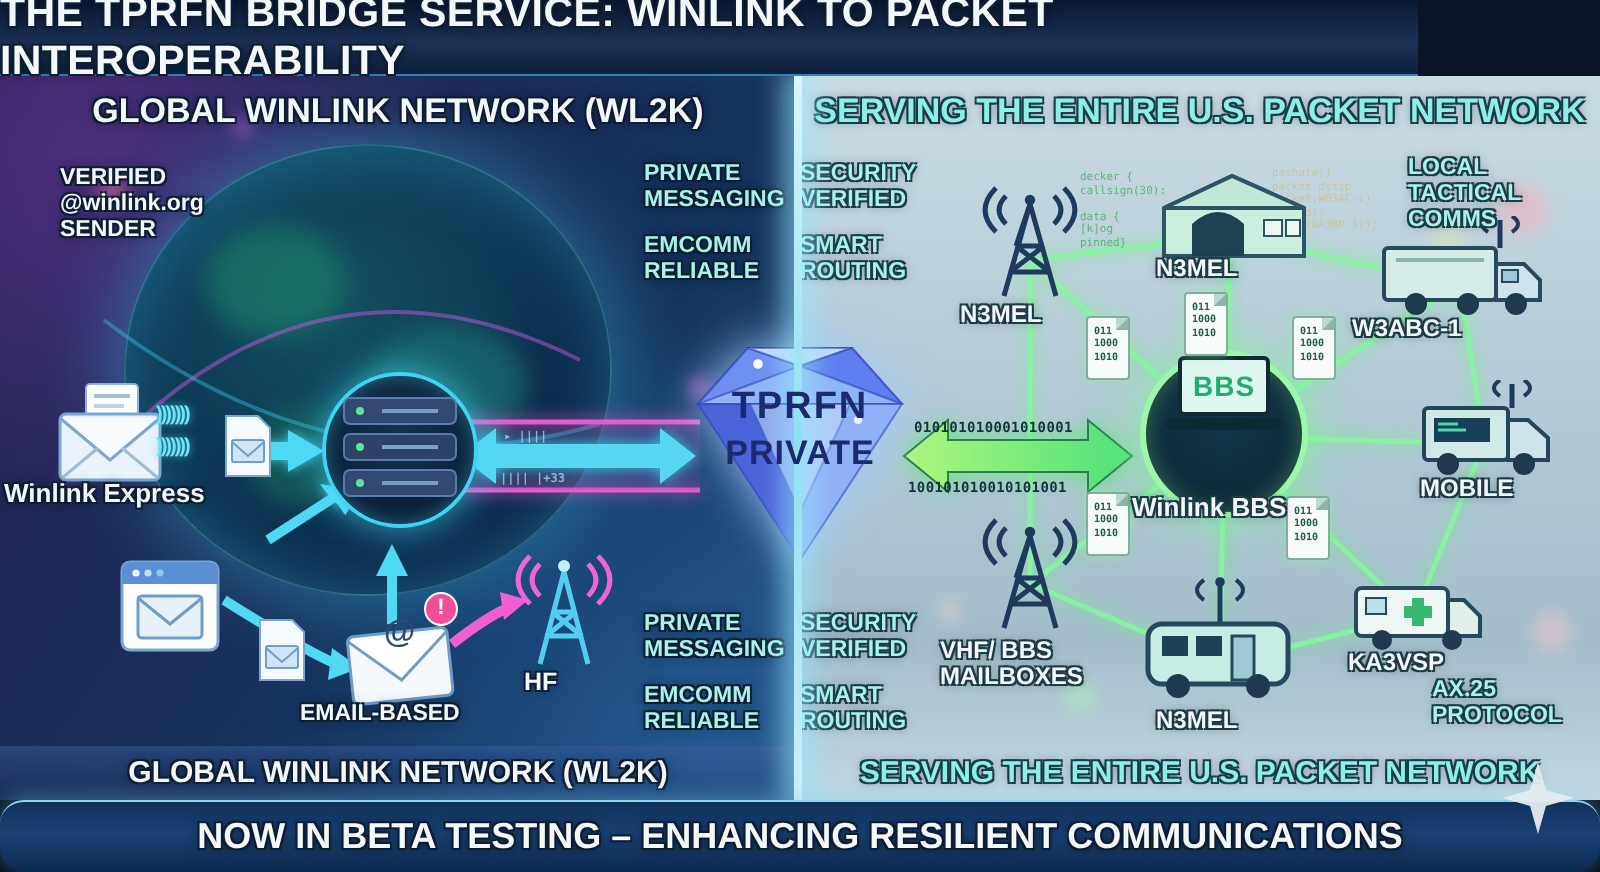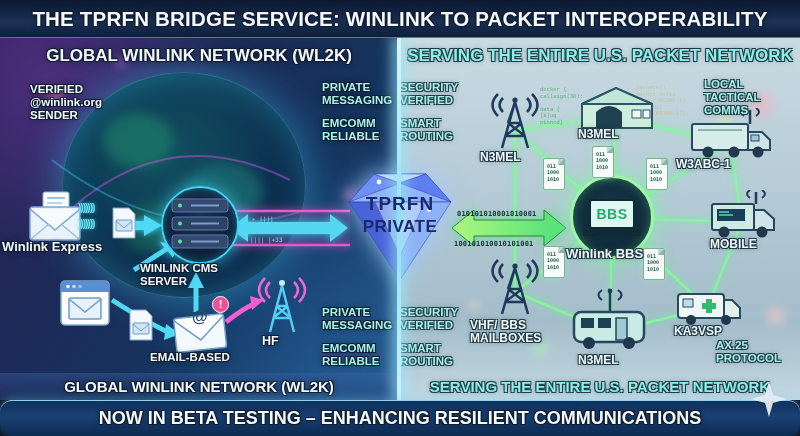--- a/index.html
+++ b/index.html
@@ -8,23 +8,23 @@
            font-family:"Liberation Sans", sans-serif; background:#0a1426; }
   .abs { position:absolute; }
   .ml { white-space:pre-line; }
   .lbl { font-weight:bold; text-align:left; line-height:1.12; }
   .outL { text-shadow:-1px -1px 0 #0d1d33,1px -1px 0 #0d1d33,-1px 1px 0 #0d1d33,1px 1px 0 #0d1d33,0 0 6px rgba(0,0,0,.55); }
   .outR { text-shadow:-1px -1px 0 #1d3a47,1px -1px 0 #1d3a47,-1px 1px 0 #1d3a47,1px 1px 0 #1d3a47,0 0 5px rgba(14,40,56,.5); }
   .cy { color:#a9f2e6; }
   .wh { color:#f4f7fa; }
   .mono { font-family:"DejaVu Sans Mono", monospace; }
 
-  .top-banner { left:0; top:0; width:800px; height:38px; z-index:6;
+  .top-banner { left:0; top:0; width:709px; height:38px; z-index:6;
     background:linear-gradient(180deg,#0a1730,#1d3256 58%,#0d1f3e);
-    border-bottom:1px solid #2f86b5; display:flex; align-items:center; justify-content:center;text-align:right; }
+    border-bottom:1px solid #2f86b5; display:flex; align-items:center; justify-content:center; }
   .top-banner .t { font-size:20.5px; font-weight:800; color:#f5f8fb; letter-spacing:.2px; }
   .bottom-banner { left:0; top:400px; width:800px; height:36px; z-index:6;
     background:linear-gradient(180deg,#10315c,#1a4174 45%,#0c2a50);
     border-top:1px solid #8fd4ec; box-shadow:0 -2px 10px rgba(120,210,240,.35);
     display:flex; align-items:center; justify-content:center;border-radius:12px; }
   .bottom-banner .t { font-size:18px; font-weight:800; color:#f5f8fb; }
 
   .panel-left { left:0; top:38px; width:400px; height:362px; z-index:0;
     background:
       radial-gradient(circle at 12% 12%, rgba(120,60,170,.45), rgba(0,0,0,0) 38%),
@@ -55,21 +55,21 @@
   .label { z-index:3; }
 
   .server-ring { left:161px; top:186px; width:78px; height:78px; border-radius:50%; z-index:2;
     background:radial-gradient(circle at 50% 40%, #16324f, #0c1c34 75%);
     border:2px solid #3fd4f2; box-shadow:0 0 18px rgba(70,220,255,.7), inset 0 0 10px rgba(70,220,255,.4);
     display:flex; align-items:center; justify-content:center; }
 
   .bbs-circle { left:570px; top:175px; width:84px; height:84px; border-radius:50%; z-index:2;
     background:radial-gradient(circle at 50% 42%, #14374a, #0e2736 78%);
     border:3px solid #9ef7a8; box-shadow:0 0 24px rgba(120,250,150,.85), inset 0 0 12px rgba(120,250,150,.35);
-    display:flex; flex-direction:column; align-items:center; justify-content:center; }
+    display:flex; flex-direction:column; align-items:center; }
   .bbs-scr { width:46px; height:30px; background:#dff7f0; border:2px solid #102a33; border-radius:3px;
     display:flex; align-items:center; justify-content:center; }
   .bbs-scr .t { font-weight:800; font-size:14px; color:#1fae6e; letter-spacing:.5px; }
   .bbs-base { width:58px; height:6px; background:#102a33; border-radius:3px; margin-top:1px; }
 
   .bindoc { width:22px; height:32px; z-index:2; background:#f7fcfa; border:1px solid #7fae9c; border-radius:2px;
     box-shadow:0 0 6px rgba(140,250,160,.5); overflow:hidden; }
   .bindoc .fold { position:absolute; right:-1px; top:-1px; width:0; height:0;
     border-left:7px solid #bcd9cd; border-top:7px solid #8fb4a6; transform:rotate(90deg); }
   .bindoc .t { font-size:5px; line-height:1.25; font-weight:bold; color:#1d5f4c; padding:4px 0 0 3px; }
@@ -225,22 +225,20 @@
         <rect x="1" y="38" width="56" height="13" rx="3" fill="#33496f" stroke="#5a7bb0"></rect>
         <circle cx="9" cy="8.5" r="2" fill="#58e89a"></circle>
           <circle cx="9" cy="26.5" r="2" fill="#58e89a"></circle>
           <circle cx="9" cy="44.5" r="2" fill="#58e89a"></circle>
         <line x1="20" y1="8.5" x2="48" y2="8.5" stroke="#7e9cc8" stroke-width="2"></line>
         <line x1="20" y1="26.5" x2="48" y2="26.5" stroke="#7e9cc8" stroke-width="2"></line>
         <line x1="20" y1="44.5" x2="48" y2="44.5" stroke="#7e9cc8" stroke-width="2"></line>
       </g>
     </svg>
   </div>
-  <div class="abs lbl ml wh outL label" style="left:140px;top:262px;width:120px;font-size:11.5px;">WINLINK CMS
-SERVER</div>
 
   <div class="abs bandmark mono" style="left:252px;top:215px;">▸   ||||</div>
   <div class="abs bandmark mono" style="left:250px;top:236px;">||||   |+33</div>
 
   <svg class="abs icon" style="left:60px;top:280px;" width="50" height="46" viewBox="0 0 50 46">
     <rect x="1" y="1" width="48" height="44" rx="4" fill="#fdfeff" stroke="#7ba6cf" stroke-width="1.5"></rect>
     <path d="M1,5 a4,4 0 0 1 4,-4 h40 a4,4 0 0 1 4,4 v7 h-48 z" fill="#5a8fd4"></path>
     <circle cx="8" cy="6.5" r="1.8" fill="#eef6ff"></circle>
       <circle cx="14" cy="6.5" r="1.8" fill="#bde0f5"></circle>
       <circle cx="20" cy="6.5" r="1.8" fill="#8fcbe8"></circle>

